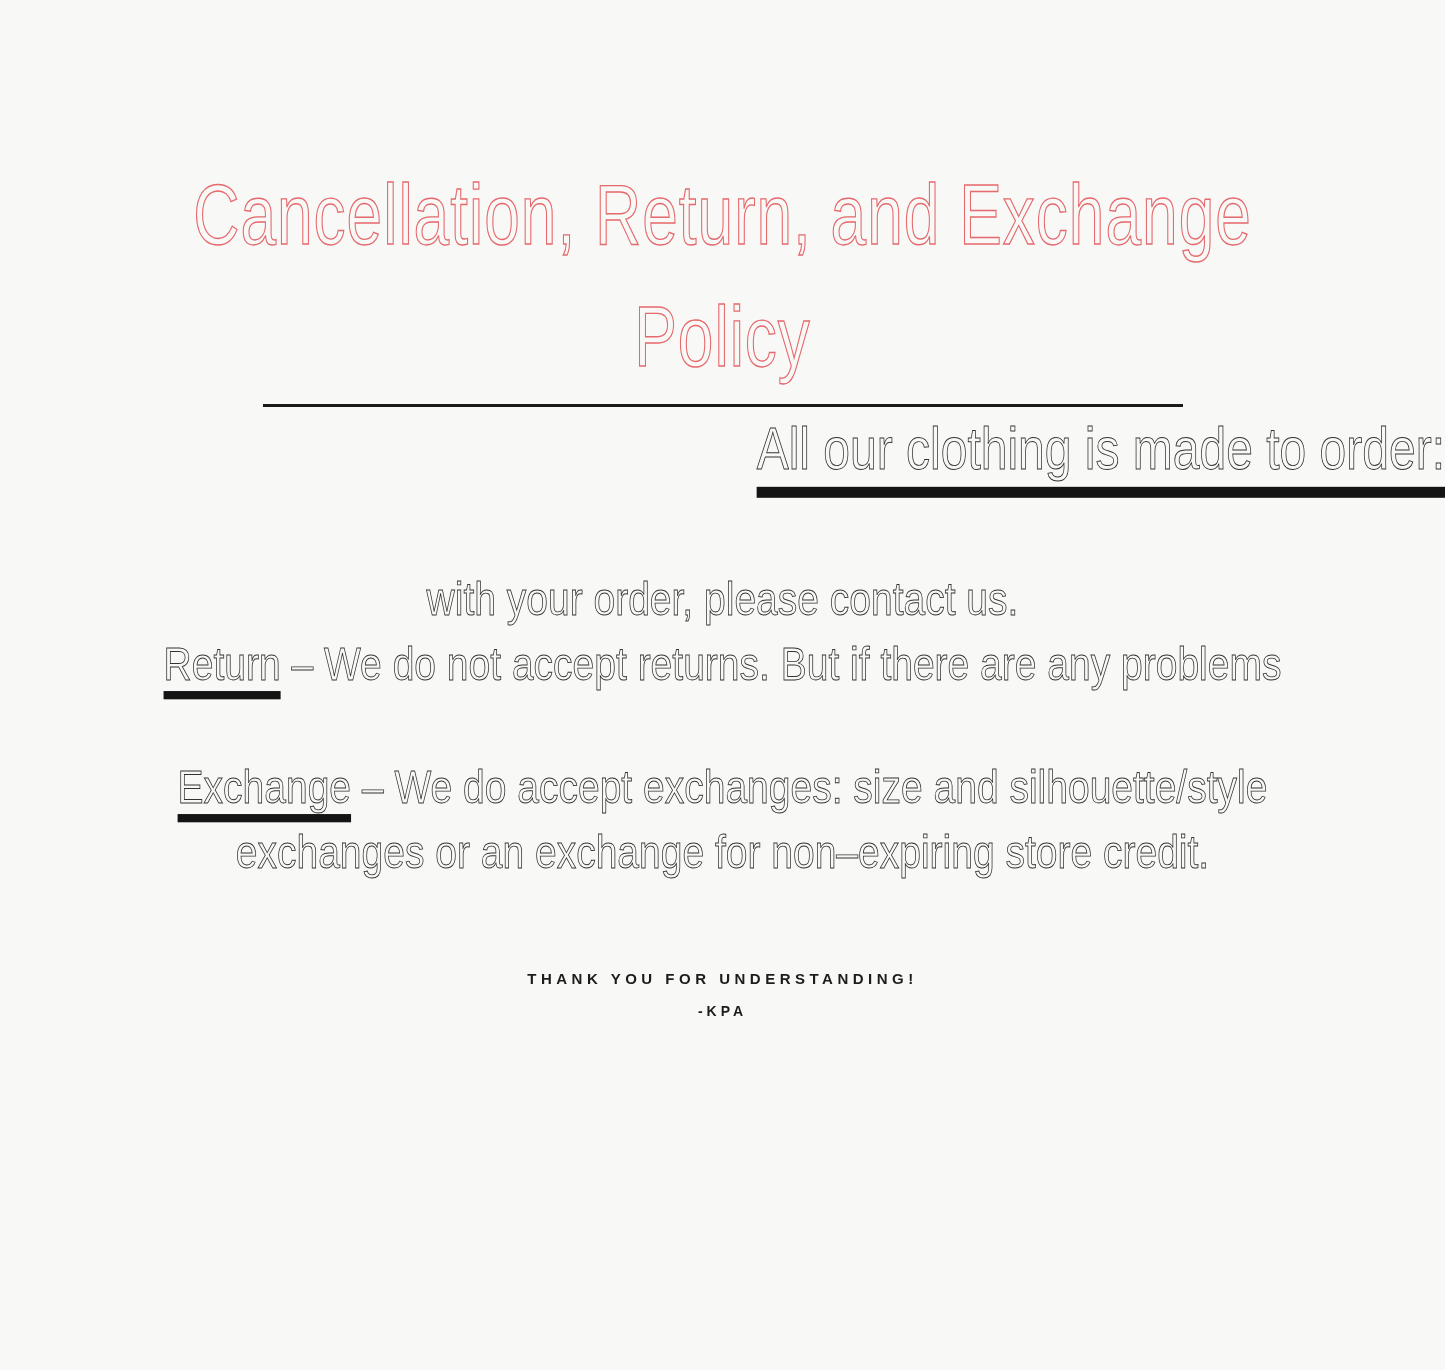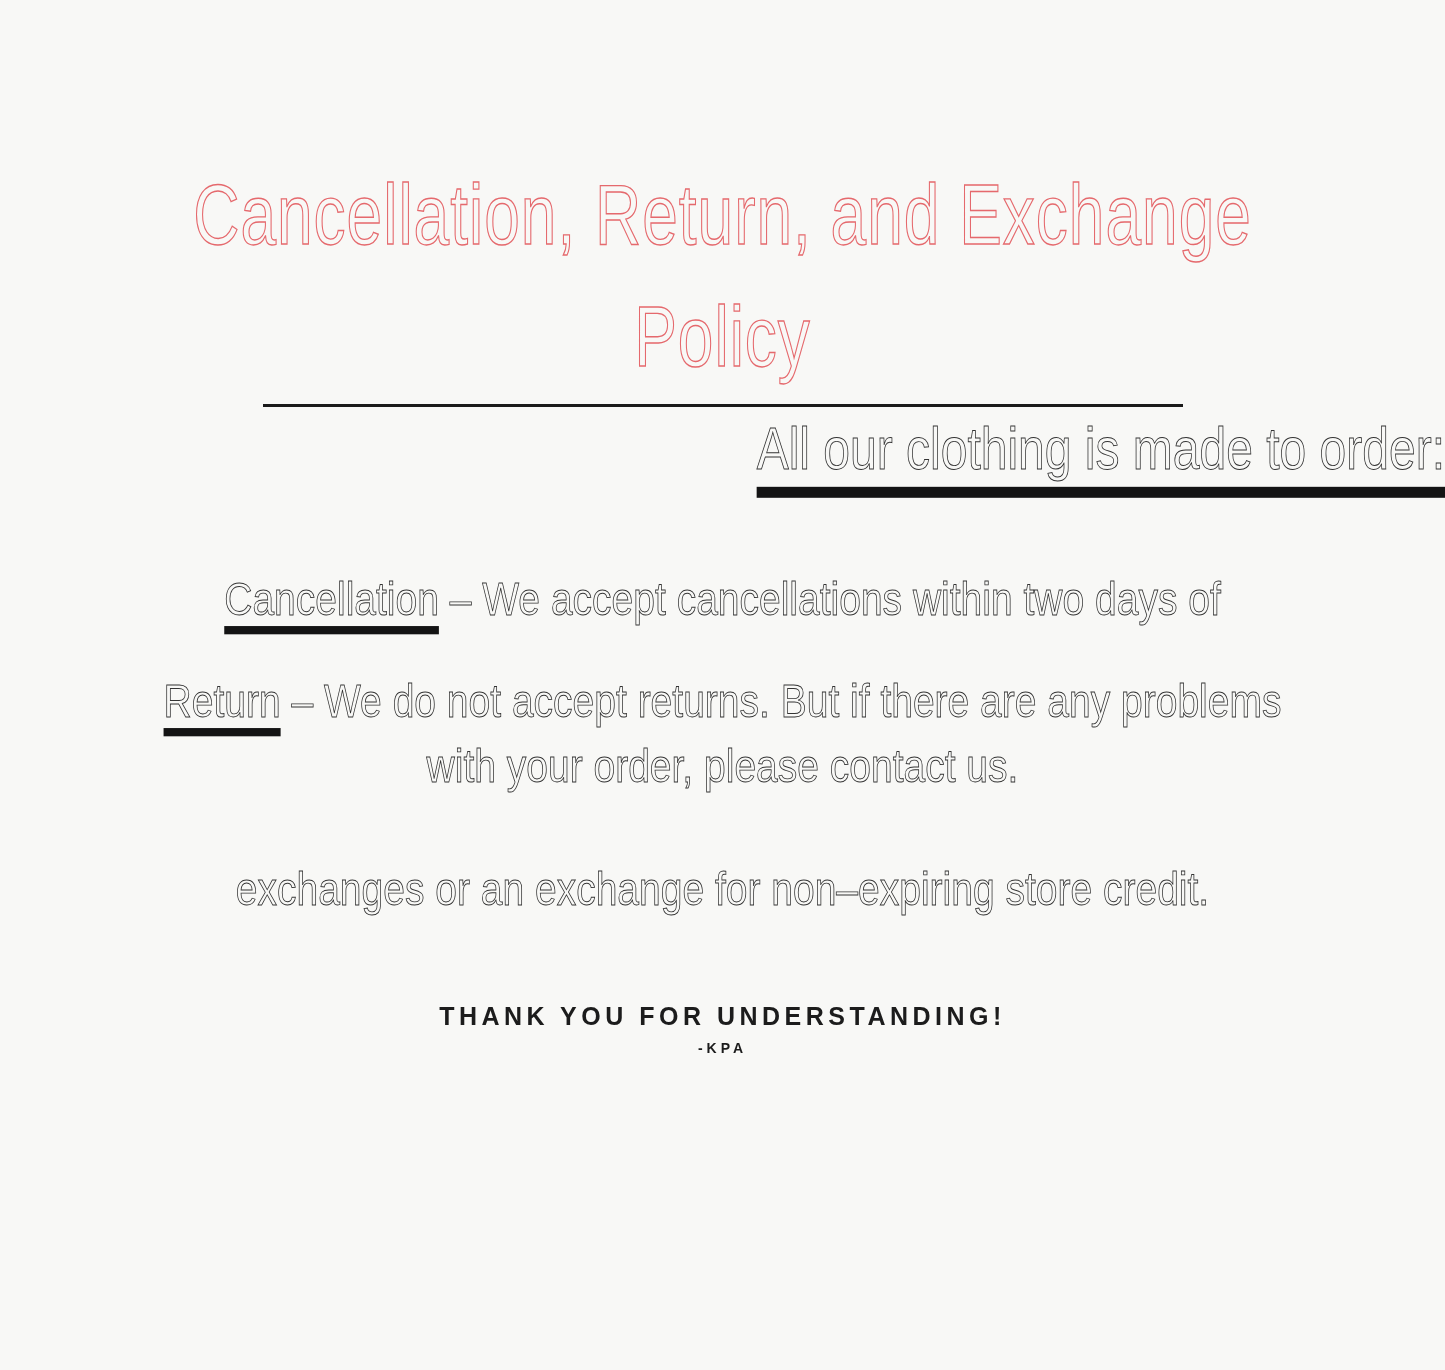--- a/index.html
+++ b/index.html
@@ -86,21 +86,21 @@
     text-decoration-thickness: 7px;
     text-underline-offset: 9px;
   }
 
   .footer {
     margin-top: 78px;
     color: var(--footer-ink);
     font-weight: bold;
   }
   .footer-line1 {
-    font-size: 25px;
+    font-size: 15px;
     line-height: 32px;
     letter-spacing: 4.5px;
   }
   .footer-line2 {
     font-size: 14px;
     line-height: 32px;
     letter-spacing: 4px;
   }
 </style>
 </head>
@@ -113,29 +113,29 @@
     <span class="stretch">Policy</span>
   </h1>
 
   <hr class="divider">
 
   <h2 class="made-heading hl">
     <span class="stretch">All our clothing is made to order:</span>
   </h2>
 
   <div class="policy policy-1 hl">
-    <div class="pline"><span class="stretch"><span class="term">Cancellation</span> <span>– We accept cancellations within two days of</span></span></div>
   </div>
 
   <div class="policy policy-2 hl">
+    <div class="pline"><span class="stretch">with your order, please contact us.</span></div>
     <div class="pline"><span class="stretch"><span class="term">Return</span> <span>– We do not accept returns. But if there are any problems</span></span></div>
-    <div class="pline"><span class="stretch">with your order, please contact us.</span></div>
   </div>
 
   <div class="policy policy-3 hl">
+    <div class="pline"><span class="stretch"><span class="term">Exchange</span> <span>– We do accept exchanges: size and silhouette/style</span></span></div>
     <div class="pline"><span class="stretch">exchanges or an exchange for non–expiring store credit.</span></div>
   </div>
 
   <div class="footer">
     <div class="footer-line1">THANK YOU FOR UNDERSTANDING!</div>
     <div class="footer-line2">-KPA</div>
   </div>
 
 </div>
 

